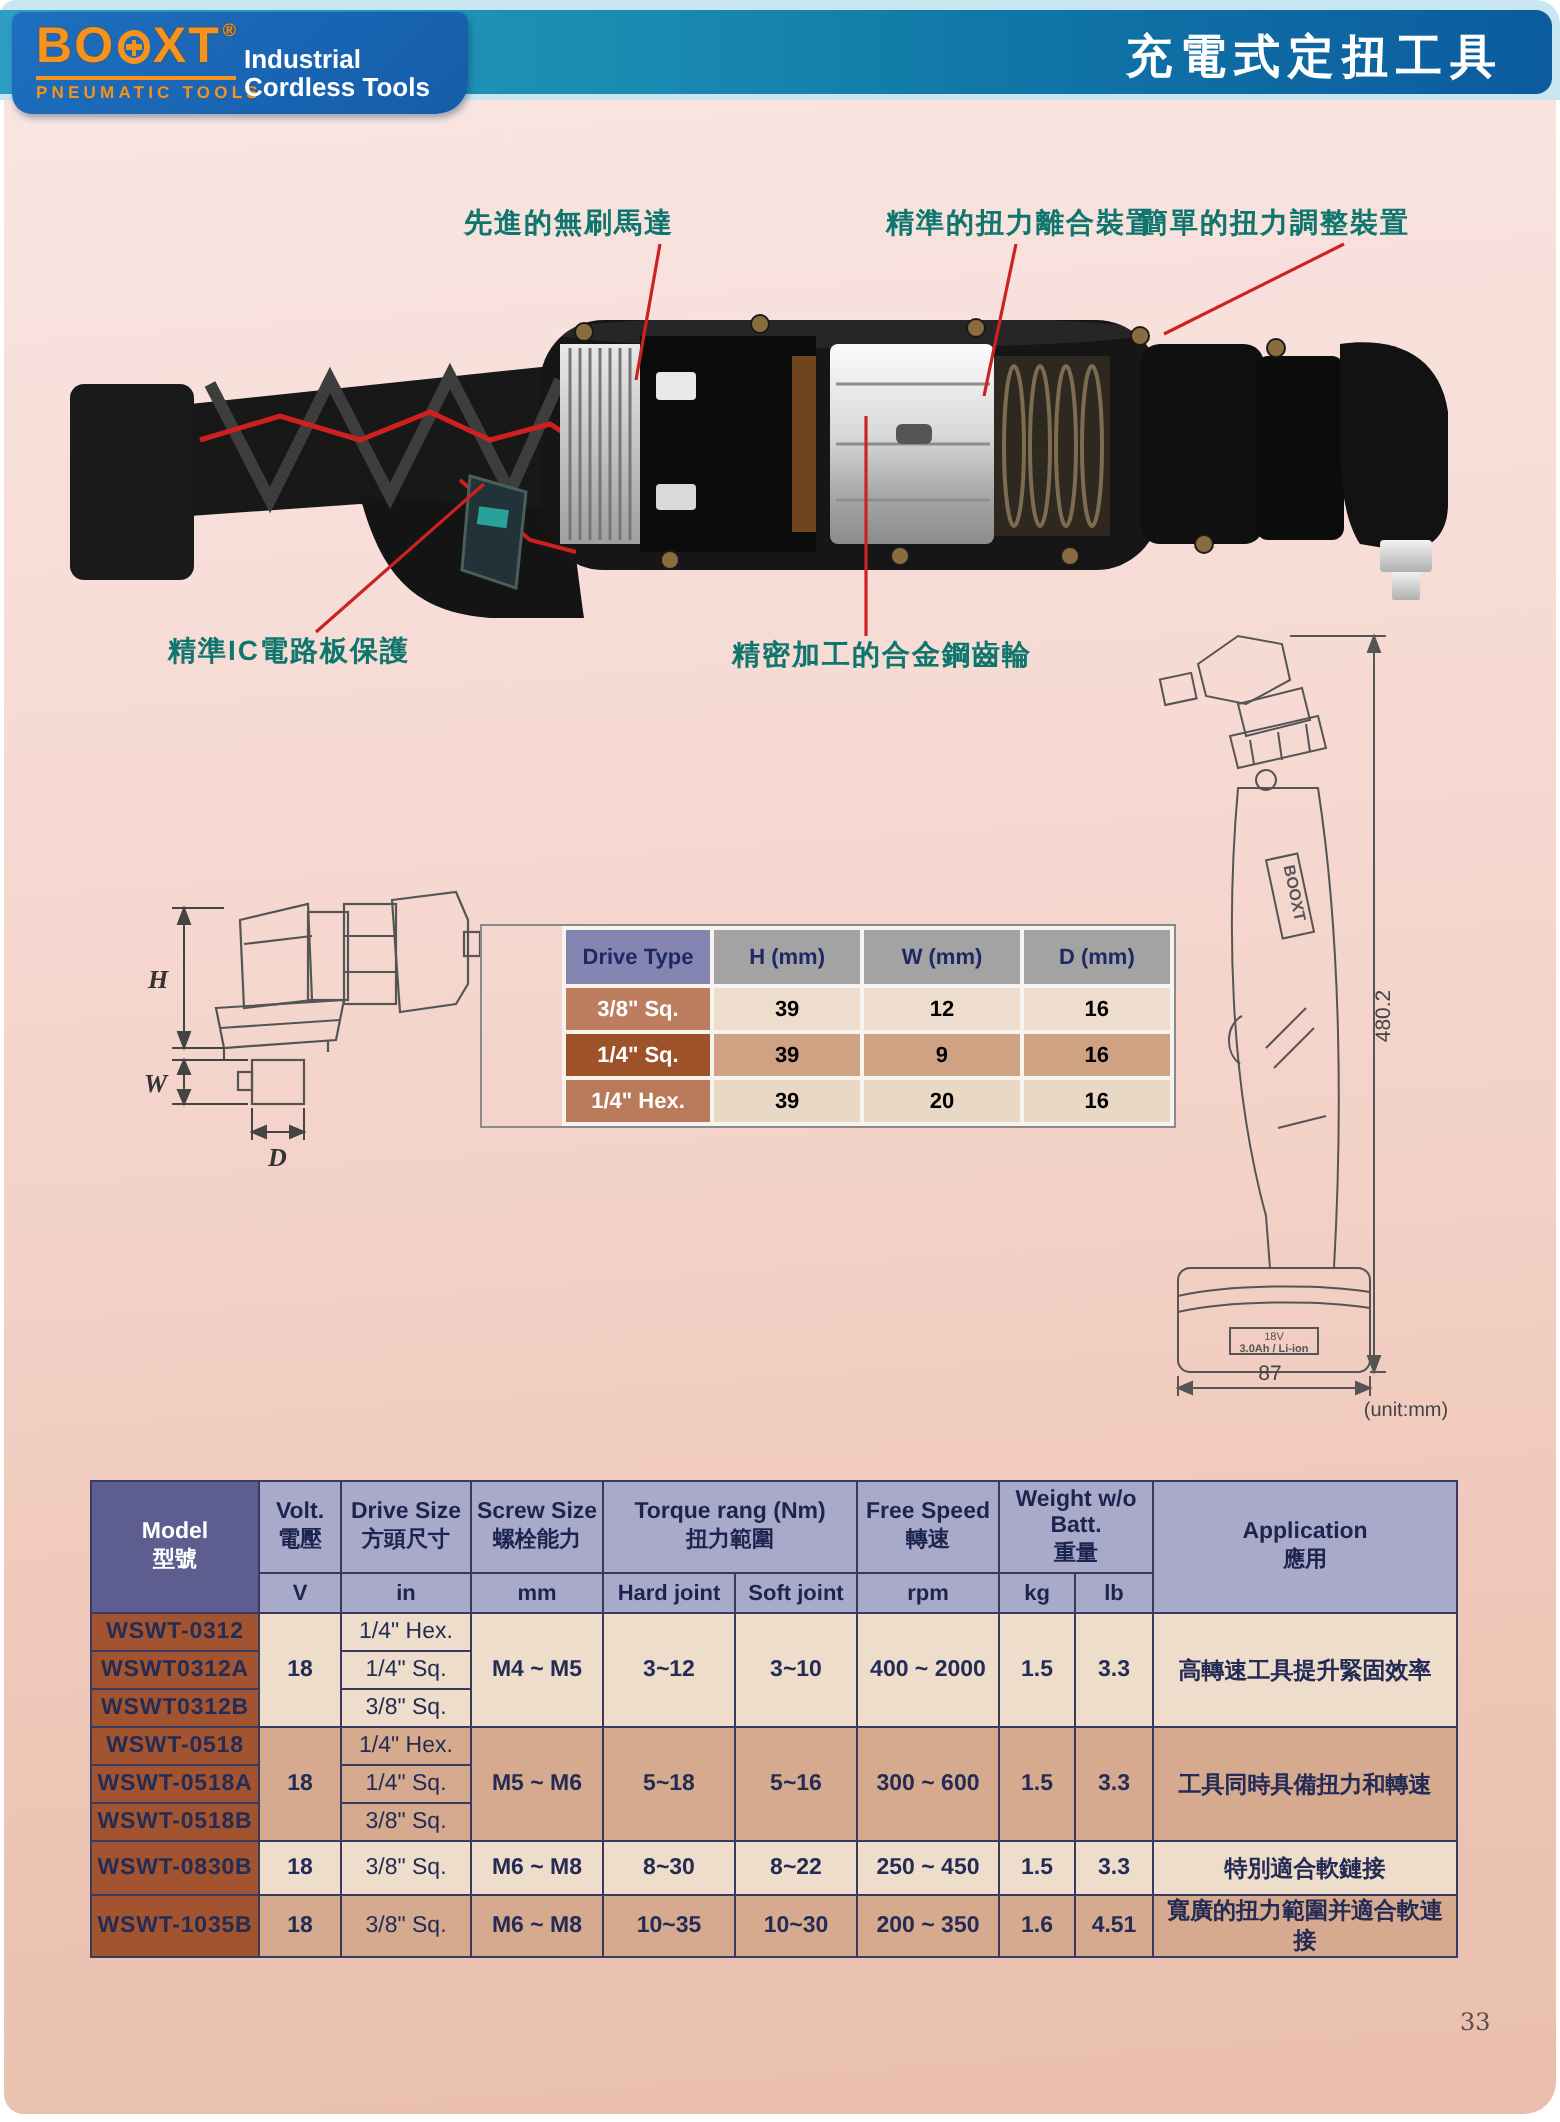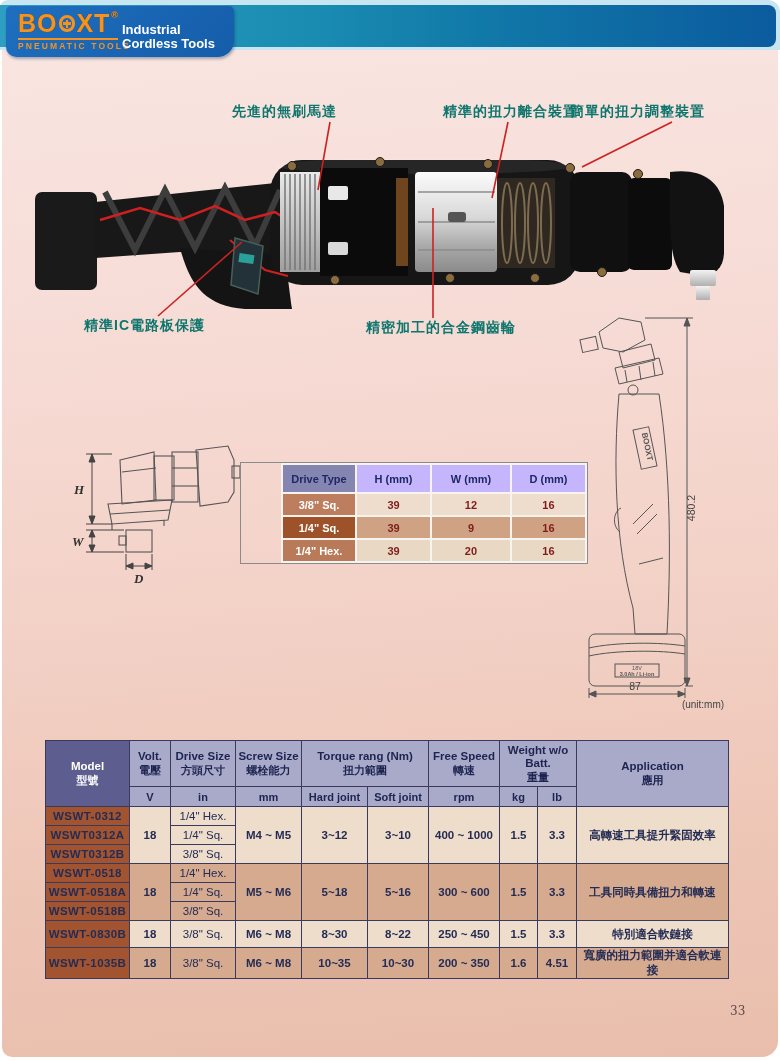--- a/index.html
+++ b/index.html
@@ -31,23 +31,23 @@
   
   .callout{position:absolute;color:#0f766e;font-size:14px;font-weight:bold;letter-spacing:1px;white-space:nowrap;}
   
   .fig{position:absolute;}
   svg text{font-family:"Liberation Sans",sans-serif;}
   .dimtext{font-family:"Liberation Serif",serif;font-style:italic;font-weight:bold;fill:#333;}
   
   .dimtable-wrap{position:absolute;left:240px;top:462px;border:1px solid #8a8a8a;}
   table.dim{border-collapse:collapse;width:306px;font-size:11px;margin-left:40px;}
   table.dim td,table.dim th{border:2px solid #f7f3ee;text-align:center;padding:0;}
-  table.dim th{height:27px;background:#c4b5fd;color:#1d2864;font-weight:bold;}
+  table.dim th{height:27px;background:#a3a3a3;color:#1d2864;font-weight:bold;}
   table.dim th.corner{background:#8585b2;width:72px;}
-  table.dim td{height:21px;color:#7f1d1d;font-weight:bold;}
+  table.dim td{height:21px;color:#000000;font-weight:bold;}
   tr.dr0 td.lead{background:#bd7e60;color:#fff;}
   tr.dr0 td{background:#eeddcc;}
   tr.dr1 td.lead{background:#9d5229;color:#fff;}
   tr.dr1 td{background:#d0a284;}
   tr.dr2 td.lead{background:#b87a58;color:#fff;}
   tr.dr2 td{background:#e9d8c4;}
   
   .pill{position:absolute;left:38px;top:690px;width:212px;height:36px;border-radius:20px;
         background:radial-gradient(ellipse 60% 120% at 48% 50%,#ff9a1e 0%,#d24a10 38%,#9c1a0e 72%,#841010 100%);
         border:2.5px solid #ef6c22;box-shadow:0 1px 2px rgba(90,10,0,.4);
@@ -75,20 +75,21 @@
   .pagenum{position:absolute;left:730px;top:1004px;font-family:"DejaVu Serif",serif;font-size:12px;color:#5d4a4a;}
 </style>
 </head>
 <body>
 
 <div id="stage">
   <div class="page"></div>
 
   <div class="topband">
     <div class="tealbar"></div>
+    <div class="page-title">充電式定扭工具</div>
     <div class="logo-panel">
       <div class="logo-box">
         <div class="brand-row">
             <span>B</span>
             <span>O</span>
             <span class="o-cross"></span>
             <span>X</span>
             <span>T</span>
             <span class="reg">®</span>
         </div>
@@ -386,21 +387,21 @@
         </tr>
       </thead>
       <tbody id="spec-body">
           <tr class="g-light sub">
             <td class="model">WSWT-0312</td>
             <td class="num" rowspan="3">18</td>
             <td>1/4" Hex.</td>
             <td class="num" rowspan="3">M4 ~ M5</td>
             <td class="num" rowspan="3">3~12</td>
             <td class="num" rowspan="3">3~10</td>
-            <td class="num" rowspan="3">400 ~ 1000</td>
+            <td class="num" rowspan="3">400 ~ 2000</td>
             <td class="num" rowspan="3">1.5</td>
             <td class="num" rowspan="3">3.3</td>
             <td class="app" rowspan="3">高轉速工具提升緊固效率</td>
           </tr>
           <tr class="g-light sub">
             <td class="model">WSWT0312A</td>
             <td>1/4" Sq.</td>
           </tr>
           <tr class="g-light sub">
             <td class="model">WSWT0312B</td>

